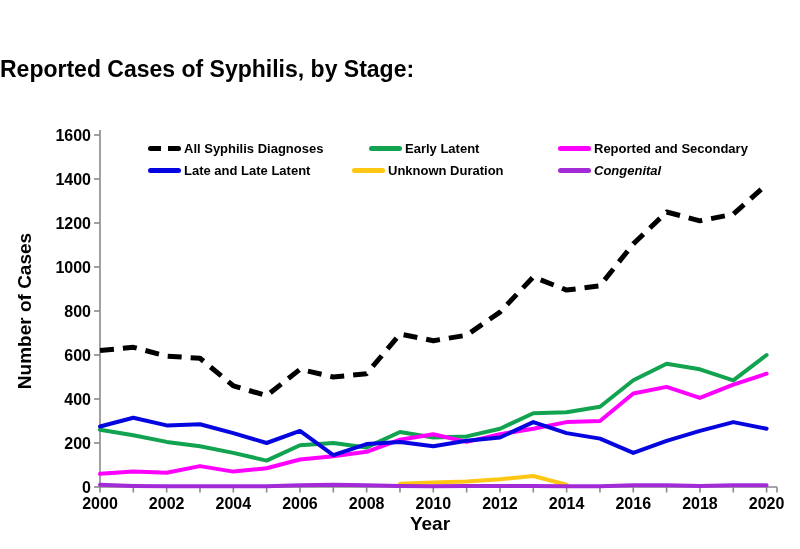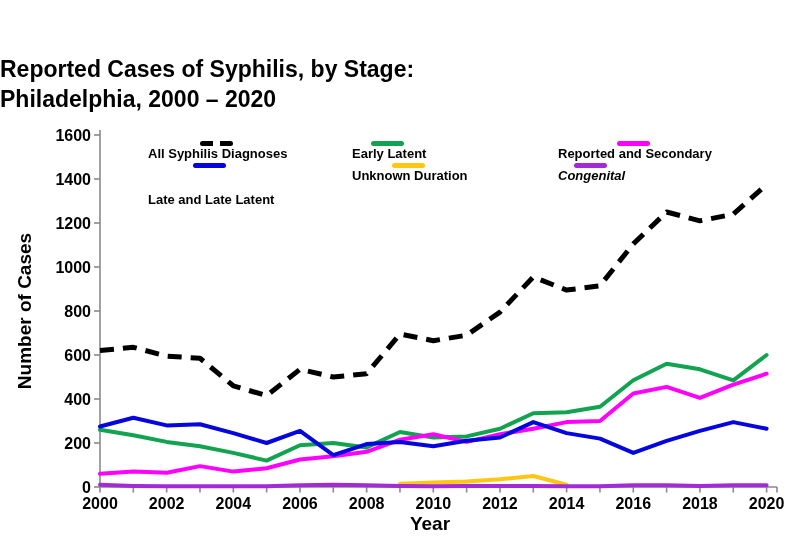--- a/index.html
+++ b/index.html
@@ -5,51 +5,50 @@
   html,body{margin:0;padding:0;background:#fff;}
   #canvas{
     position:relative;width:800px;height:549px;background:#fff;overflow:hidden;
     font-family:"Liberation Sans","DejaVu Sans",sans-serif;
   }
   #title{
     position:absolute;top:22px;left:0;width:800px;text-align:left;
     font-size:23px;font-weight:bold;color:#000000;line-height:30px;letter-spacing:0px;margin-top:32px;
   }
   .legend-item{
-    position:absolute;display:flex;align-items:center;height:14px;white-space:nowrap;flex-direction:column;
+    position:absolute;display:flex;align-items:center;height:14px;white-space:nowrap;
   }
   .legend-item .swatch{width:33px;height:5px;border-radius:3px;margin-right:3px;flex:0 0 auto;}
   .legend-item .lab{font-size:13px;font-weight:bold;color:#000;}
   #plot{position:absolute;top:0;left:0;}
   svg text{font-family:"Liberation Sans","DejaVu Sans",sans-serif;}
 </style>
 </head>
 <body>
 
 <div id="canvas">
 
   <div id="title">
     <div>Reported Cases of Syphilis, by Stage:</div>
-    <div>Philadelphia, 2000 – 2020</div>
   </div>
 
   <div class="legend-item" style="left:148px;top:141px;">
     <span class="swatch" style="background: linear-gradient(90deg, rgb(0, 0, 0) 0px, rgb(0, 0, 0) 13px, transparent 13px, transparent 20px, rgb(0, 0, 0) 20px, rgb(0, 0, 0) 33px);"></span>
     <span class="lab">All Syphilis Diagnoses</span>
   </div>
-  <div class="legend-item" style="left:352px;top:141px;">
+  <div class="legend-item" style="left:369px;top:141px;">
     <span class="swatch" style="background: rgb(17, 163, 79);"></span>
     <span class="lab">Early Latent</span>
   </div>
   <div class="legend-item" style="left:558px;top:141px;">
     <span class="swatch" style="background: rgb(255, 0, 255);"></span>
     <span class="lab">Reported and Secondary</span>
   </div>
 
-  <div class="legend-item" style="left:148px;top:163px;gap:24px;">
+  <div class="legend-item" style="left:148px;top:163px;">
     <span class="swatch" style="background: rgb(5, 5, 223);"></span>
     <span class="lab">Late and Late Latent</span>
   </div>
   <div class="legend-item" style="left:352px;top:163px;">
     <span class="swatch" style="background: rgb(255, 198, 19);"></span>
     <span class="lab">Unknown Duration</span>
   </div>
   <div class="legend-item" style="left:558px;top:163px;font-style:italic;">
     <span class="swatch" style="background: rgb(163, 43, 215);"></span>
     <span class="lab">Congenital</span>

